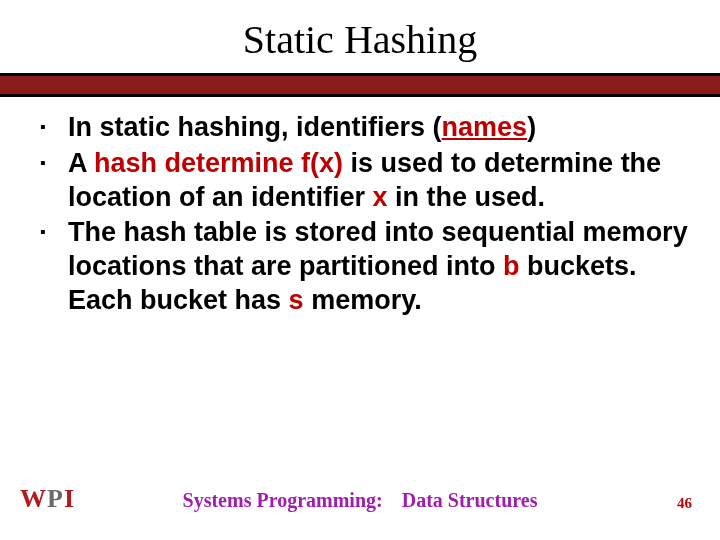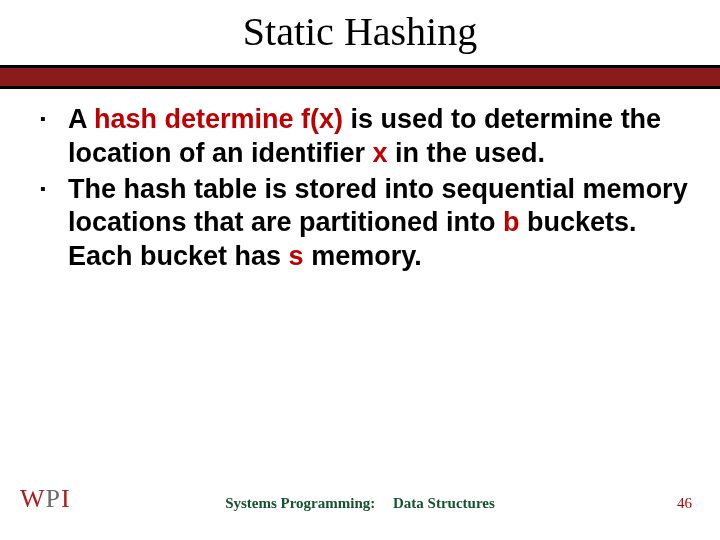--- a/index.html
+++ b/index.html
@@ -12,20 +12,21 @@
   .title-area {
     width: 100%;
     padding: 8px 0 10px 0;
     text-align: center;
   }
   .title-area h1 {
     font-family: "Comic Sans MS", cursive;
     font-size: 40px;
     font-weight: normal;
     color: #000;
+    margin-top: 8px;
   }
   .red-band {
     width: 100%;
     height: 24px;
     background: #8a1b1b;
     border-top: 3px solid #000;
     border-bottom: 3px solid #000;
   }
   .content {
     padding: 14px 22px 0 40px;
@@ -64,59 +65,62 @@
     left: 20px;
     bottom: 0;
     width: 92px;
     height: 34px;
     display: flex;
     align-items: center;
   }
   .logo-text {
     font-family: Georgia, "Times New Roman", serif;
     font-size: 26px;
-    font-weight: normal;
+    font-weight: bold;
     letter-spacing: 1px;
   }
   .logo-w { color: #b01c1c; }
   .logo-p { color: #6b6b6b; }
   .logo-i { color: #b01c1c; }
   .footer-center {
     position: absolute;
     left: 0;
     width: 100%;
     bottom: 4px;
     text-align: center;
     font-family: "Comic Sans MS", cursive;
-    font-size: 15px;
+    font-size: 20px;
     font-weight: bold;
-    color: #14532d;
+    color: #a21caf;
   }
   .footer-center .ds { margin-left: 14px; }
   .page-num {
     position: absolute;
     right: 28px;
     bottom: 4px;
     font-family: "Comic Sans MS", cursive;
     font-size: 15px;
     color: #c00000;
-    font-weight: normal;
+    font-weight: bold;
   }
 </style>
 </head>
 <body>
 
 <div class="title-area">
   <h1>Static Hashing</h1>
 </div>
 
 <div class="red-band"></div>
 
 <div class="content">
   <ul class="bullets">
+    <li>
+      <span>In static hashing, identifiers (</span><span class="redtext underline">names</span><span>)</span>
+    </li>
     <li>
       <span>A </span><span class="redtext">hash determine f(x)</span><span> is used to determine the location of an identifier </span><span class="redtext">x</span><span> in the used.</span>
     </li>
     <li>
       <span>The hash table is stored into sequential memory locations that are partitioned into </span><span class="redtext">b</span><span> buckets. Each bucket has </span><span class="redtext">s</span><span> memory.</span>
     </li>
   </ul>
 </div>
 
 <div class="footer">

